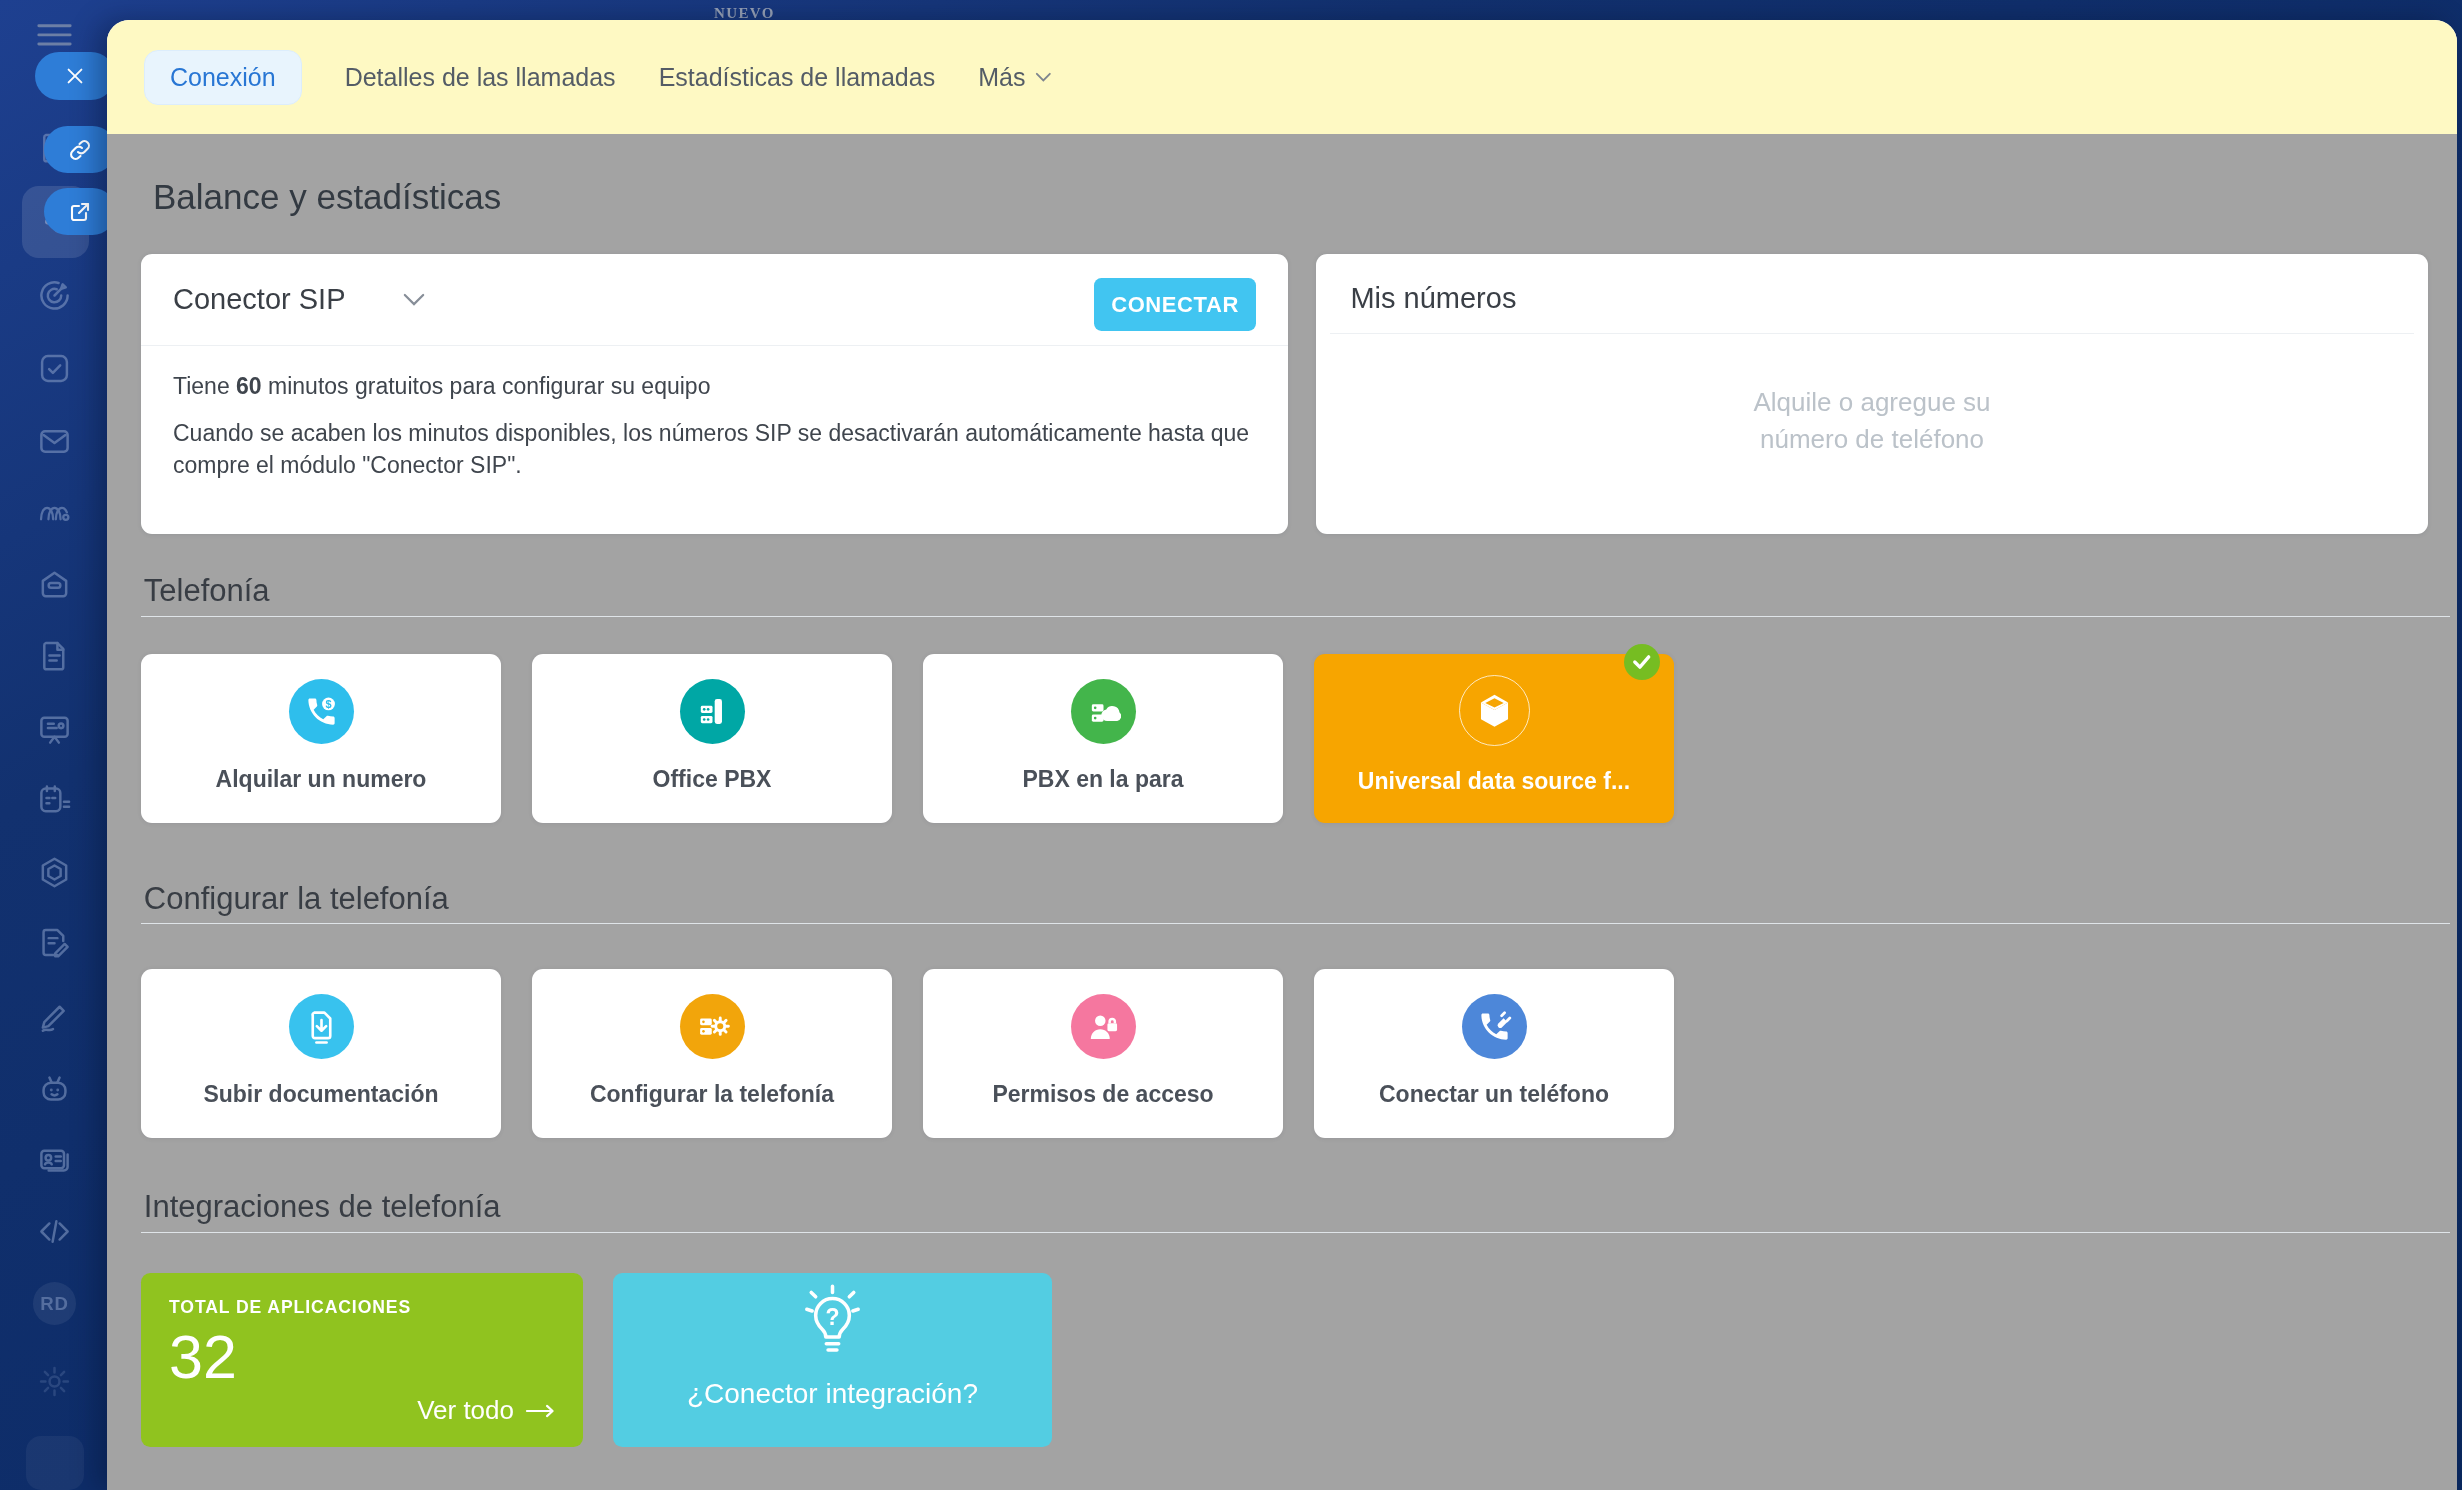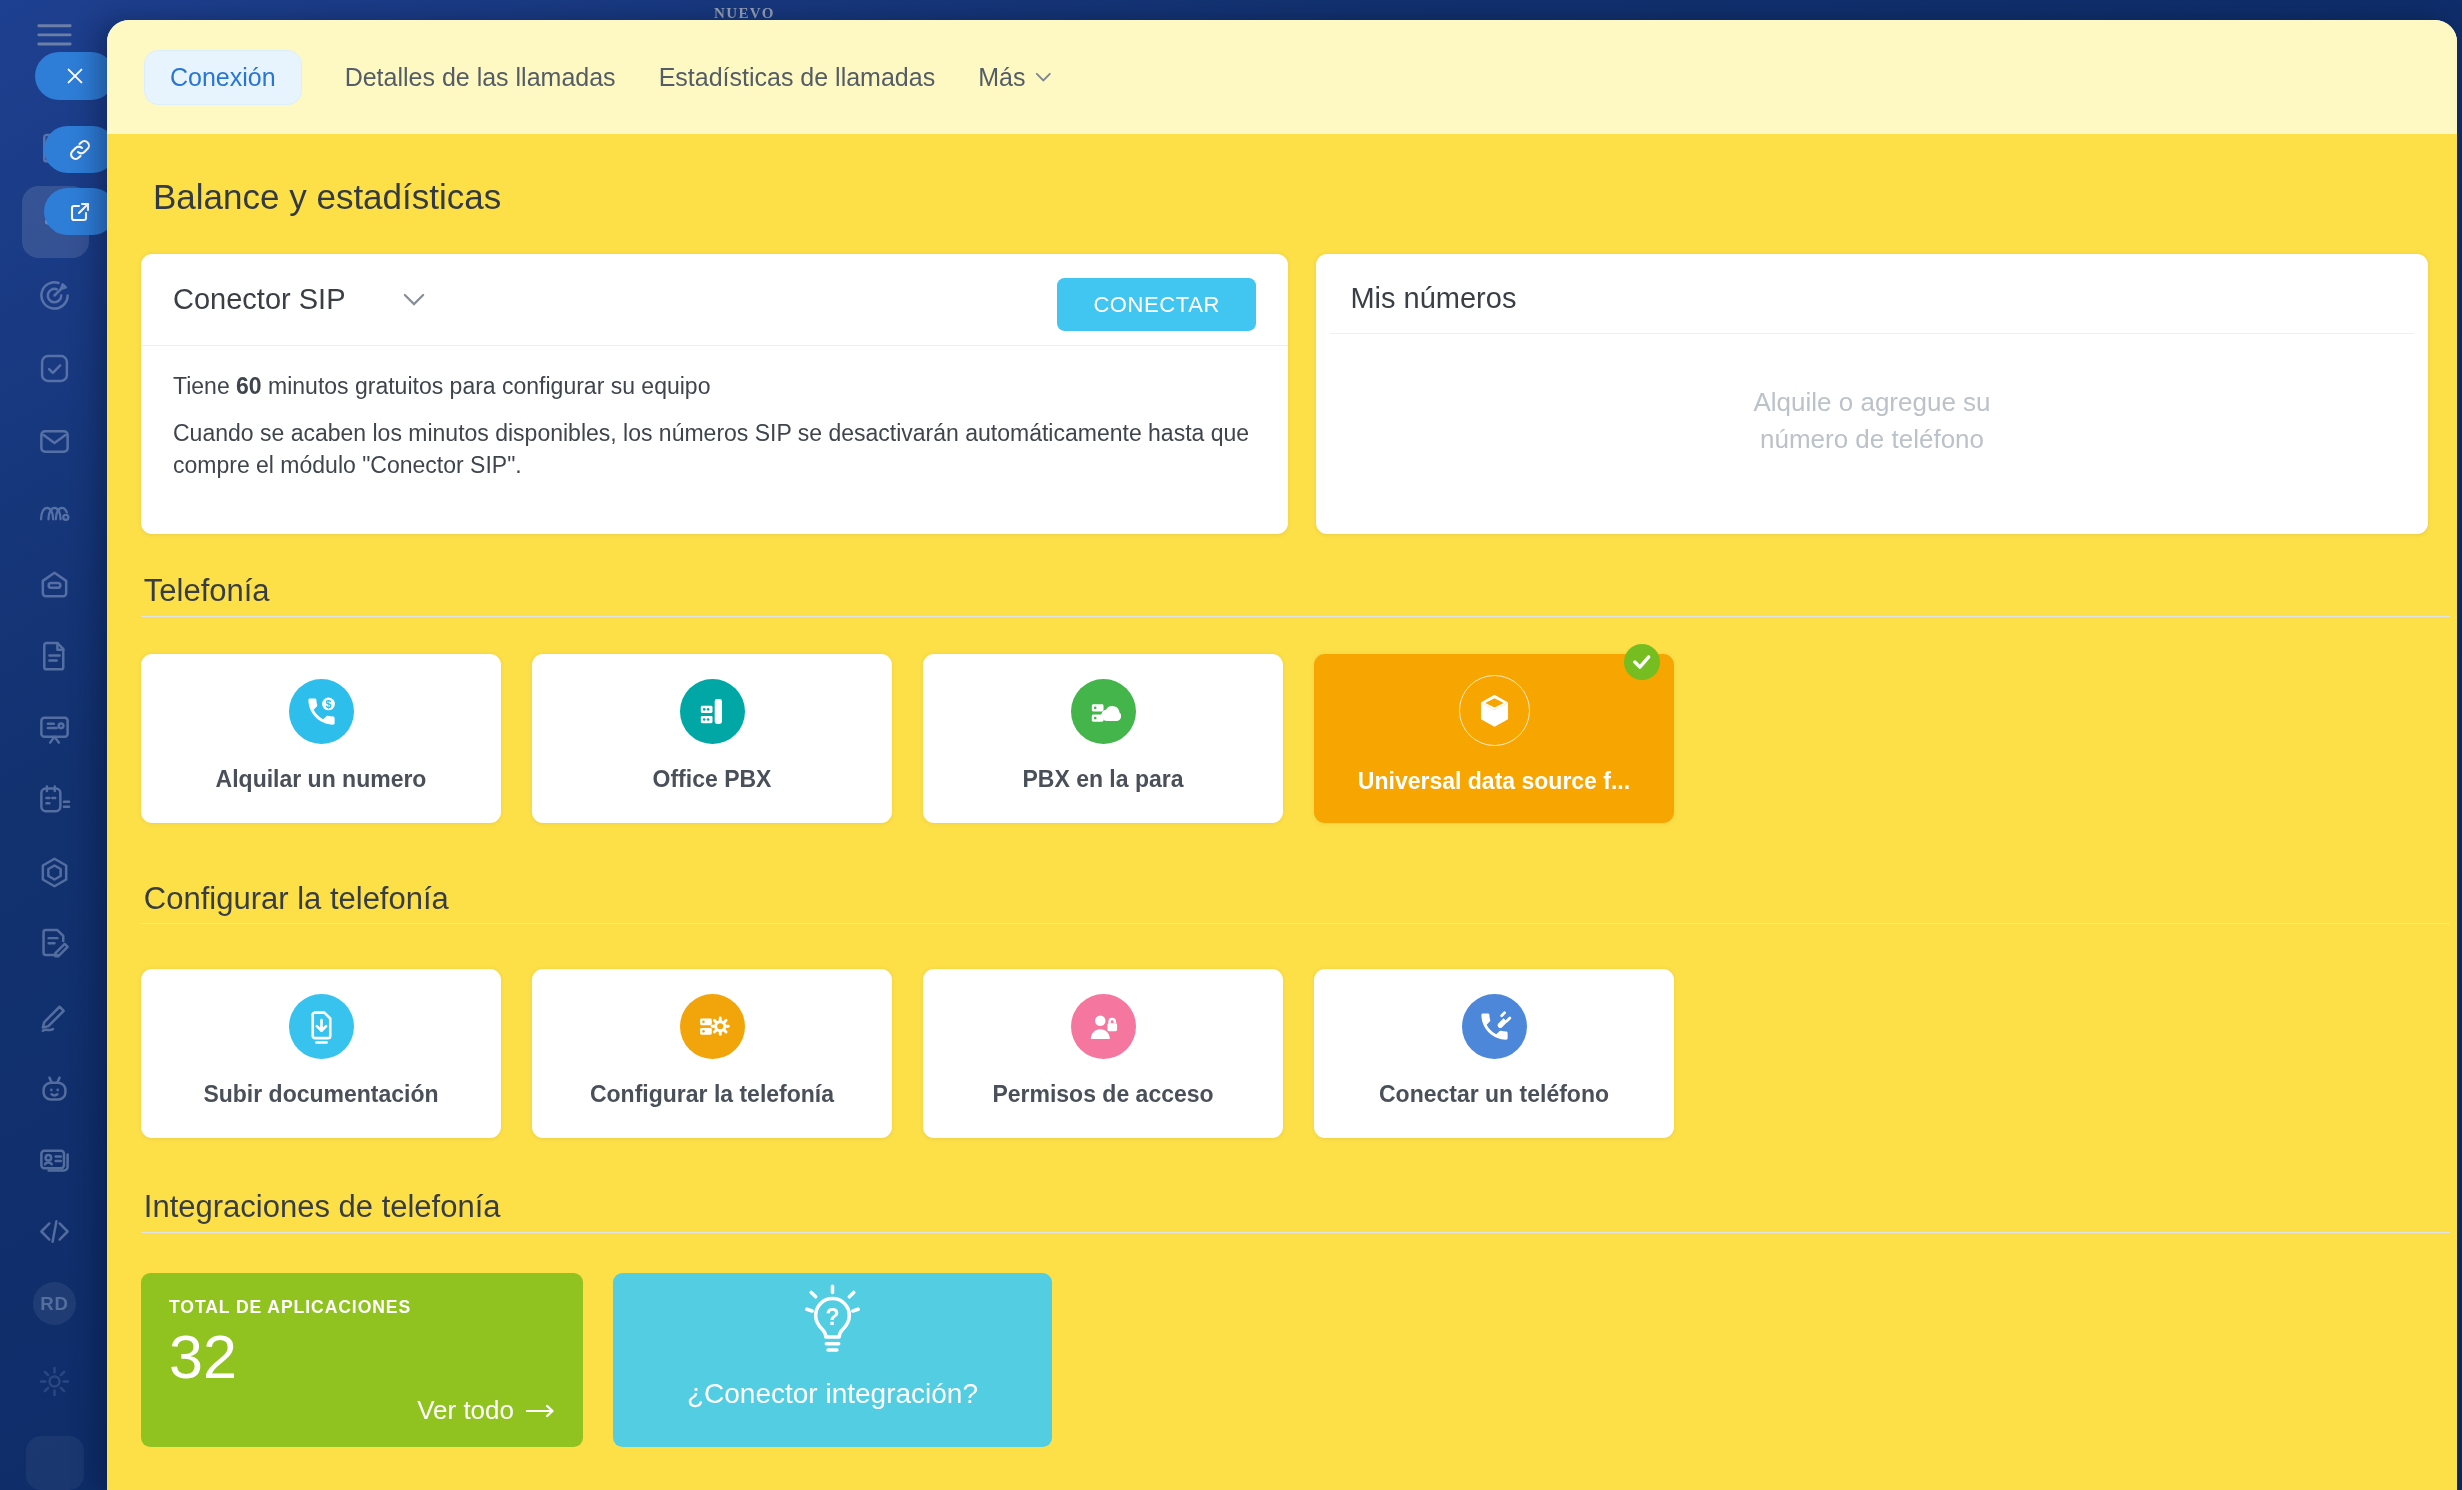--- a/index.html
+++ b/index.html
@@ -24,32 +24,32 @@
   .new-badge { position:absolute; left:714px; top:4.6px; z-index:4; font-size:15px; font-weight:bold; letter-spacing:1.4px; color:#97a2b6;font-family:Liberation Serif, serif; }
 
   
   .panel { position:absolute; left:107px; top:20.4px; width:2350px; height:1470px; background:#fff;
     border-radius:22px 22px 0 0; z-index:10; overflow:hidden; box-shadow:-9.3px 0 26px rgba(3,15,40,.35); }
 
   .tabbar { height:114px; background:#fef9c3; display:flex; align-items:center; padding-left:37px; gap:43px; }
   .tab { font-size:25px; color:#545c66; cursor:pointer; display:flex; align-items:center; gap:9.3px; }
   .tab-active { background:#e8f4fd; color:#2876d4; padding:12px 25px; border-radius:14px; border:0.9px solid #dcedfc; }
 
-  .content { position:absolute; top:114px; left:0; right:0; bottom:0; background:#fde047; padding:0 7.4px 0 34px; overflow:hidden; }
+  .content { position:absolute; top:114px; left:0; right:0; bottom:0; background:#a3a3a3; padding:0 7.4px 0 34px; overflow:hidden; }
 
   .page-title { margin:43px 0 0 12px; font-size:35px; font-weight:400; color:#333a42; }
 
   .cards-row { display:flex; gap:28px; margin-top:37px; }
   .card { background:#fff; border-radius:11px; box-shadow:0 0.9px 4.6px rgba(50,60,80,.10); }
   .card-sip { width:1147px; height:280px; position:relative; }
   .sip-header { height:92px; display:flex; align-items:center; padding:0 32px; border-bottom:1.9px solid #edf0f3; }
   .sip-selector { display:flex; align-items:center; gap:58px; cursor:pointer; }
   .sip-selector-label { font-size:29px; color:#3a3f46; }
-  .connect-btn { position:absolute; right:32px; top:24px; height:53px; padding:0 36px; background:#41c5f1; color:#fff;
-    border:none; border-radius:7.4px; font-size:22px; font-weight:normal; letter-spacing:0.6px; cursor:pointer; font-family:"Liberation Sans",sans-serif; }
+  .connect-btn { position:absolute; right:32px; top:24px; height:53px; padding:0 17px; background:#41c5f1; color:#fff;
+    border:none; border-radius:7.4px; font-size:22px; font-weight:bold; letter-spacing:0.6px; cursor:pointer; font-family:"Liberation Sans",sans-serif; }
   .sip-body { padding:27px 32px 0; font-size:23px; color:#3f454d; }
   .sip-warning { margin-top:17px; line-height:32px; max-width:1081px; }
   .bold { font-weight:bold; }
 
   .card-numbers { width:1112px; height:280px; padding:0 14px; }
   .numbers-title { padding:28px 0 0 20.4px; font-size:29px; color:#3a3f46; }
   .numbers-divider { margin-top:17.6px; border-bottom:1.9px solid #edf0f3; }
   .numbers-empty { margin-top:50px; text-align:center; font-size:26px; color:#bbc2c9; line-height:37px; }
 
   .section-title { font-size:31px; font-weight:400; color:#383d44; line-height:35px; margin-left:2.8px; }

